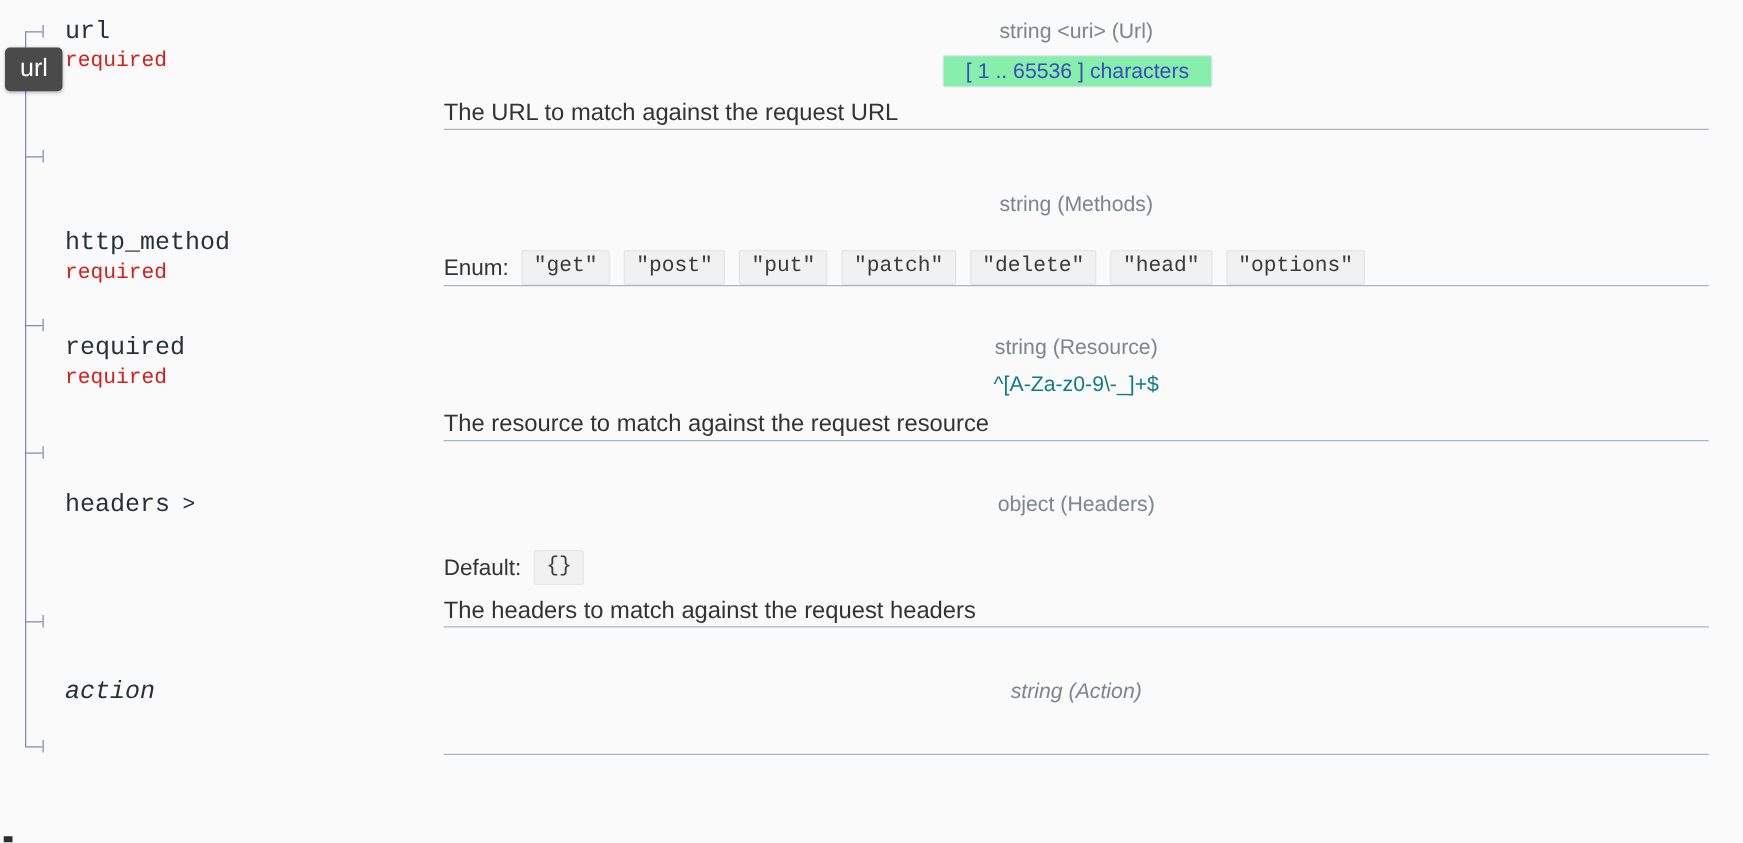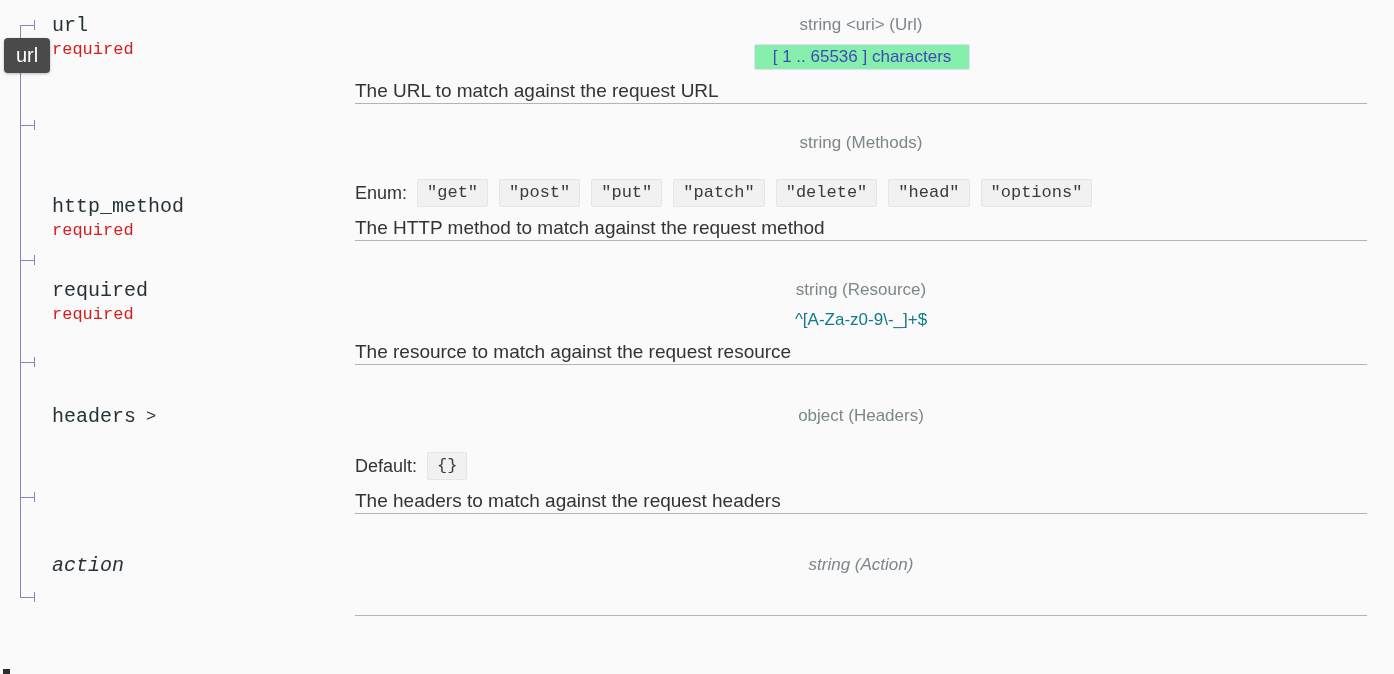--- a/index.html
+++ b/index.html
@@ -170,21 +170,20 @@
         <span class="enum-badges">
           <span class="token-badge">"get"</span>
           <span class="token-badge">"post"</span>
           <span class="token-badge">"put"</span>
           <span class="token-badge">"patch"</span>
           <span class="token-badge">"delete"</span>
           <span class="token-badge">"head"</span>
           <span class="token-badge">"options"</span>
         </span>
       </div>
-      <div class="desc">The HTTP method to match against the request method</div>
     </div>
   </div>
 
   <div class="row row-resource">
     <div class="cell-left">
       <div class="fname">
           <span>required</span>
         </div>
       <div class="freq">required</div>
     </div>

